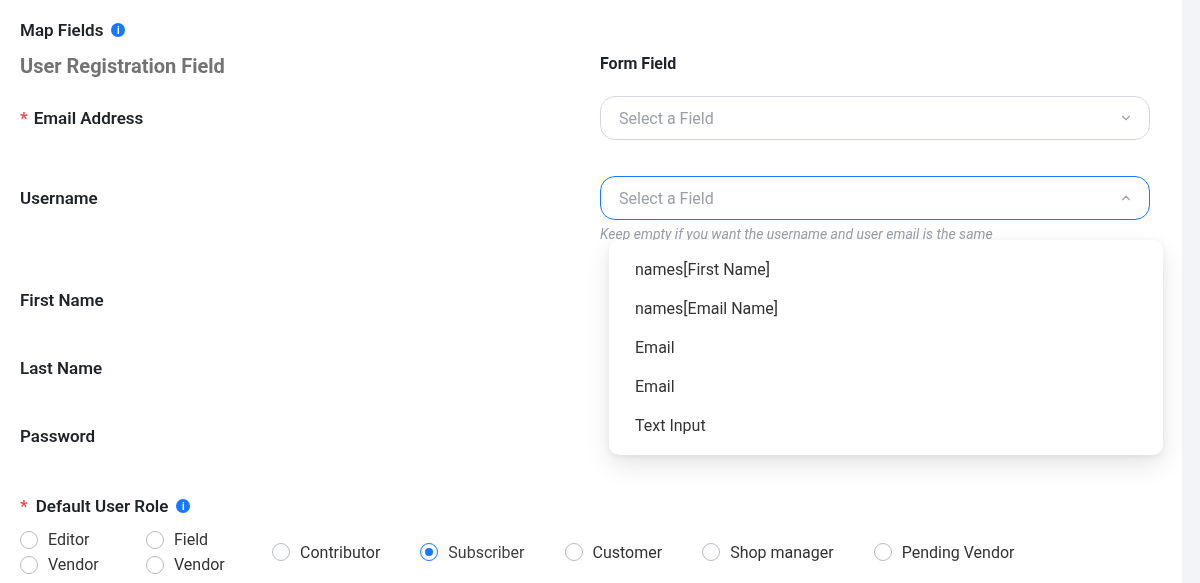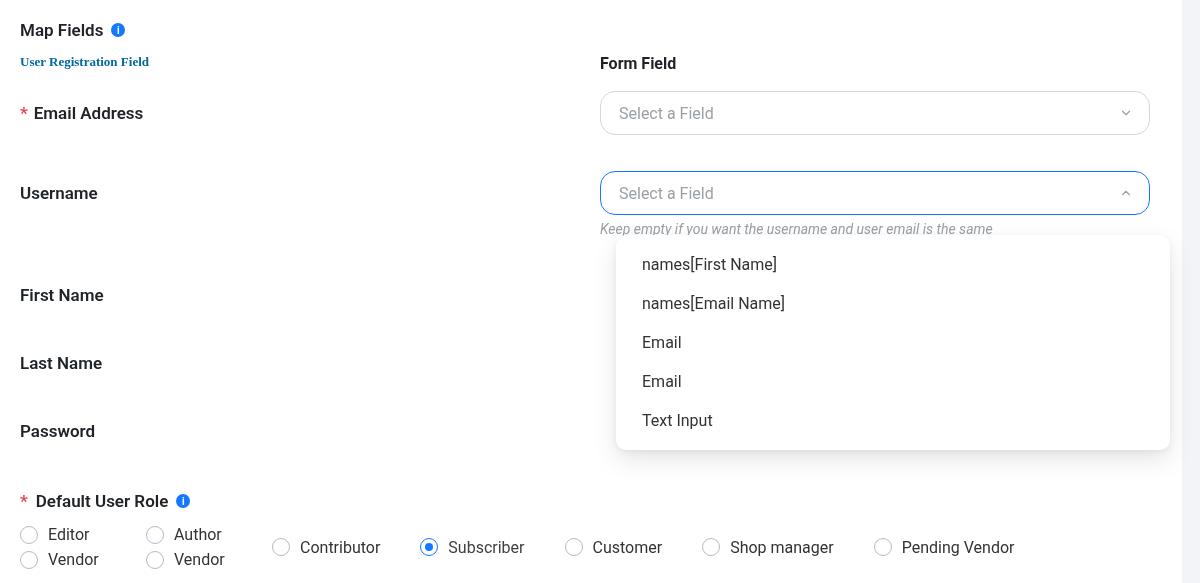--- a/index.html
+++ b/index.html
@@ -1,21 +1,21 @@
 <!DOCTYPE html>
 <html><head>
 <meta charset="utf-8">
 <style>
 * { box-sizing: border-box; margin: 0; padding: 0; }
 body { font-family: -apple-system, BlinkMacSystemFont, "Segoe UI", Roboto, Helvetica, Arial, sans-serif; background: #fff; color: #1f2328; width: 1200px; height: 583px; overflow: hidden; position: relative; }
 .page { padding: 20px 20px 0 20px; max-width: 1170px; }
 .section-title { font-size: 17px; font-weight: 600; display: flex; align-items: center; gap: 8px; margin-bottom: 14px; }
 .info-dot { width: 14px; height: 14px; border-radius: 50%; background: #1677ff; color: #fff; display: inline-flex; align-items: center; justify-content: center; font-size: 10px; font-weight: 700; }
 .headers { display: flex; gap: 20px; margin-bottom: 18px; }
-.col-label { width: 560px; font-weight: 700; font-size: 13px; color: #0369a1; font-family: Liberation Serif, serif; }
+.col-label { width: 560px; font-weight: 700; font-size: 20px; color: #737373; }
 .col-form { flex: 1; font-weight: 700; font-size: 16px; color: #1f2328; }
 .row { display: flex; gap: 20px; align-items: flex-start; margin-bottom: 36px; }
 .row-label { width: 560px; font-size: 17px; font-weight: 600; color: #1f2328; display: flex; align-items: center; gap: 6px; padding-top: 12px; }
 .req { color: #e5484d; font-weight: 700; }
 .row-field { flex: 1; }
 .select { width: 100%; height: 44px; border: 1px solid #d5d7de; border-radius: 15px; padding: 0 44px 0 18px; font-size: 16px; color: #9aa0a6; background: #fff; position: relative; display: flex; align-items: center; cursor: pointer; }
 .select.open { border-color: #1677ff; color: #9aa0a6; }
 .chev { position: absolute; right: 16px; top: 50%; transform: translateY(-50%); }
 .chev svg { display: block; }
 .helper { font-size: 14px; color: #9aa0a6; font-style: italic; margin-top: 6px; }
@@ -73,21 +73,21 @@
     <div class="row-field" style="position:relative;">
       <div class="select open">
         <span>Select a Field</span>
         <span class="chev">
           <svg width="14" height="14" viewBox="0 0 24 24" fill="none" stroke="#9aa0a6" stroke-width="2" stroke-linecap="round" stroke-linejoin="round">
               <polyline points="6 15 12 9 18 15"></polyline>
             </svg>
         </span>
       </div>
       <div class="helper">Keep empty if you want the username and user email is the same</div>
-      <div class="dropdown" style="left:16px; top:64px;">
+      <div class="dropdown" style="left:9px; top:64px;">
         <div class="opt">names[First Name]</div>
         <div class="opt">names[Email Name]</div>
         <div class="opt">Email</div>
         <div class="opt">Email</div>
         <div class="opt">Text Input</div>
       </div>
     </div>
   </div>
 
   <div class="row">
@@ -125,21 +125,21 @@
       </div>
       <div class="radio-item">
         <span class="radio-outer"></span>
         <span>Vendor</span>
       </div>
     </div>
 
     <div class="role-col">
       <div class="radio-item">
         <span class="radio-outer"></span>
-        <span>Author</span>
+        <span>Field</span>
       </div>
       <div class="radio-item">
         <span class="radio-outer"></span>
         <span>Vendor</span>
       </div>
     </div>
 
     <div class="radio-item">
       <span class="radio-outer"></span>
       <span>Contributor</span>

